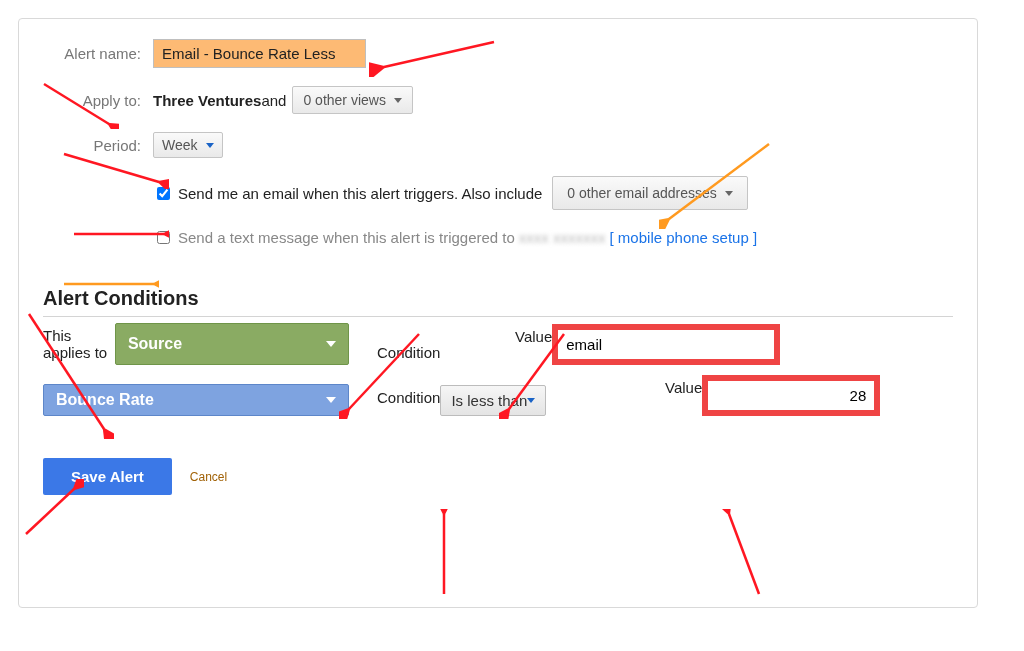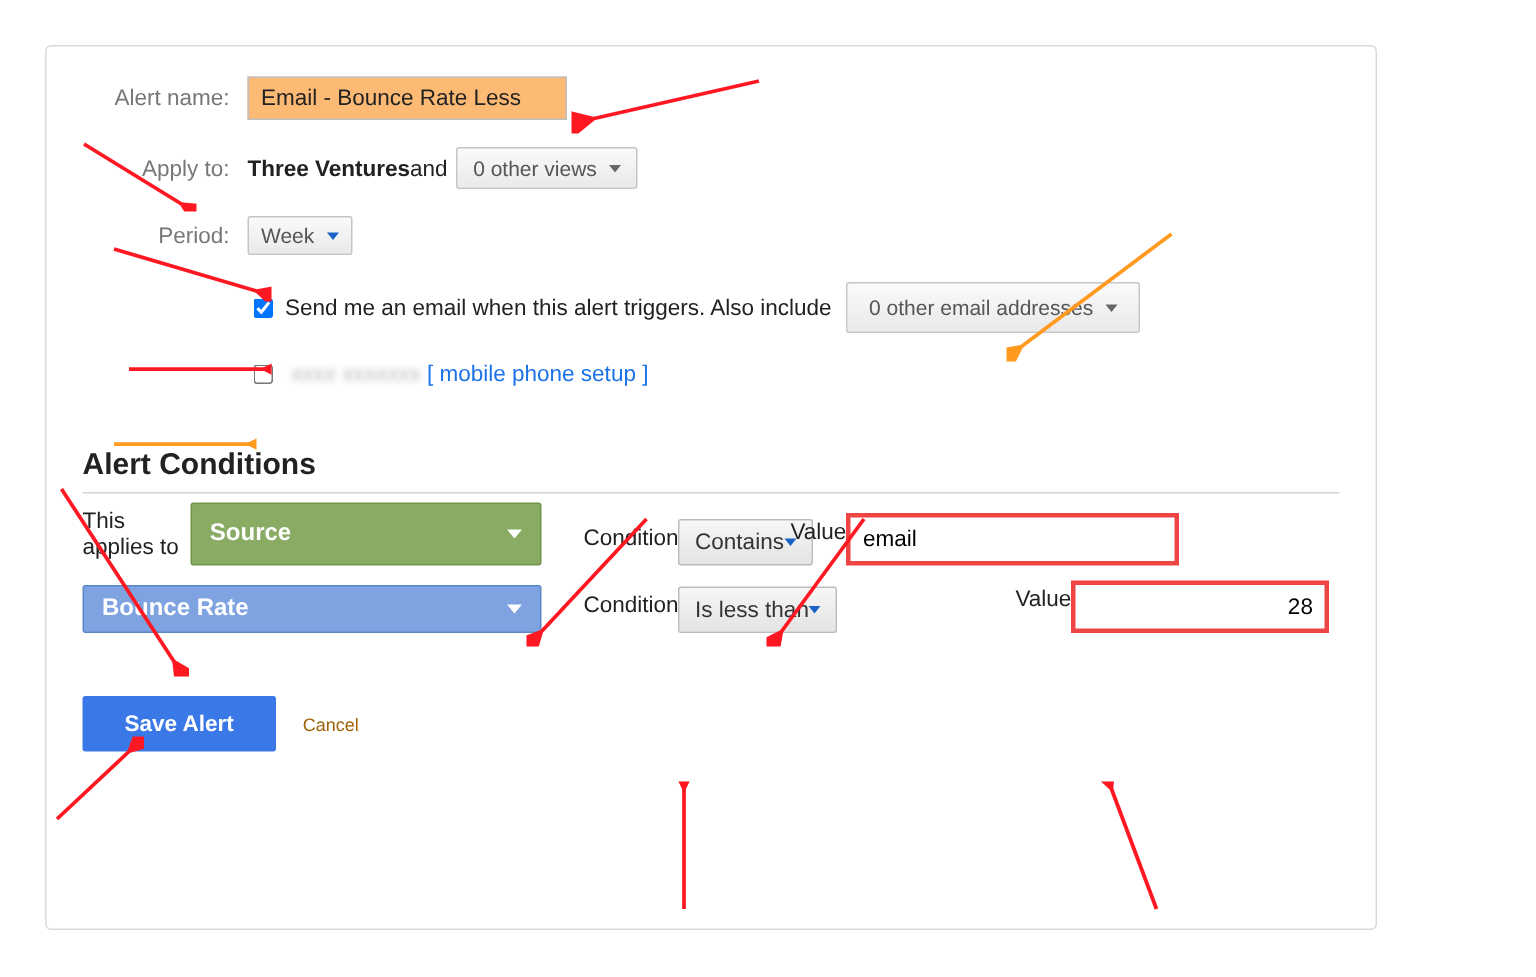--- a/index.html
+++ b/index.html
@@ -1,16 +1,16 @@
 <!DOCTYPE html>
 <html><head>
 <meta charset="utf-8">
 <style>
   html,body{margin:0;padding:0;font-family:Arial,Helvetica,sans-serif;font-size:15px;color:#222;background:#fff}
-  .panel{border:1px solid #d9d9d9;border-radius:4px;margin:30px;padding:20px 24px 24px 24px;position:relative;width:888px;height:590px;box-sizing:border-box}
+  .panel{border:1px solid #d9d9d9;border-radius:4px;margin:18px;padding:20px 24px 24px 24px;position:relative;width:960px;height:590px;box-sizing:border-box}
   .row{display:flex;align-items:center;margin-bottom:18px}
   .lbl{width:98px;text-align:right;color:#777;font-size:15px;margin-right:12px}
   .txt-input{border:1px solid #bfbfbf;padding:5px 8px;font-size:15px;color:#222;background:#fdba74}
   .txt-input.name{width:195px}
   .bold{font-weight:700}
   .dd{display:inline-flex;align-items:center;border:1px solid #c5c5c5;background:linear-gradient(#fafafa,#e9e9e9);padding:5px 10px;font-size:14px;color:#555;border-radius:2px;cursor:pointer}
   .dd .caret{margin-left:8px;width:0;height:0;border-left:4px solid transparent;border-right:4px solid transparent;border-top:5px solid #666}
   .dd.small{padding:4px 8px}
   .chk{margin-right:8px}
   .link{color:#1a73e8;cursor:pointer}
@@ -19,21 +19,21 @@
   .section-title + hr{border:none;border-top:1px solid #d4d4d4;margin:0 0 6px 0}
   .field-lbl{font-size:15px;color:#222;margin:4px 0 4px 0}
   .cond-row{display:flex;align-items:flex-end;gap:28px}
   .col{display:flex;flex-direction:row}
   .sel-green,.sel-blue{display:flex;align-items:center;justify-content:space-between;color:#fff;font-weight:700;font-size:16px;padding:6px 12px;width:280px;border-radius:2px;cursor:pointer}
   .sel-green{background:#8aab63;border:1px solid #6f9549}
   .sel-blue{background:#7ea3e0;border:1px solid #5d86c9}
   .sel-caret{width:0;height:0;border-left:5px solid transparent;border-right:5px solid transparent;border-top:6px solid #fff}
   .dd-cond{display:flex;align-items:center;justify-content:space-between;border:1px solid #bcbcbc;background:linear-gradient(#f6f6f6,#e4e4e4);padding:6px 10px;font-size:15px;color:#333;border-radius:2px;cursor:pointer}
   .dd-cond .caret{width:0;height:0;border-left:4px solid transparent;border-right:4px solid transparent;border-top:5px solid #1a63c6}
-  .val-input{border:3px solid #ef4444;padding:6px 8px;font-size:15px;text-align:right}
+  .val-input{border:6px solid #ef4444;padding:6px 8px;font-size:15px;text-align:right}
   .val-input.left{text-align:left}
   .btn-save{background:#3b78e7;color:#fff;border:none;padding:10px 28px;font-size:15px;font-weight:700;border-radius:2px;cursor:pointer;margin-right:18px}
   .actions{margin-top:42px;display:flex;align-items:center}
   .cancel{color:#a16207;cursor:pointer;font-size:12px}
   
   .arrow{position:absolute;pointer-events:none}
 </style>
 </head>
 <body>
 
@@ -66,41 +66,38 @@
     <input type="checkbox" class="chk" checked="" style="">
     <span>Send me an email when this alert triggers. Also include</span>
     <span class="dd" style="margin-left:10px;padding:8px 14px">
       <span>0 other email addresses</span>
       <span class="caret"></span>
     </span>
   </div>
 
   <div class="row" style="margin-left:110px;color:#888">
     <input type="checkbox" class="chk" style="">
+    <span>Send a text message when this alert is triggered to</span>
     <span class="blur">xxxx xxxxxxx</span>
     <span class="link">[ mobile phone setup ]</span>
   </div>
 
   <div class="section-title">Alert Conditions</div>
   <hr>
 
   <div class="cond-row">
     <div class="col" style="width:306px">
       <div class="field-lbl">This applies to</div>
       <div class="sel-green">
         <span>Source</span>
         <span class="sel-caret"></span>
       </div>
     </div>
     <div class="col" style="width:110px">
       <div class="field-lbl">Condition</div>
-      <div class="dd-cond">
-        <span>Contains</span>
-        <span class="caret"></span>
-      </div>
     </div>
     <div class="col">
       <div class="field-lbl">Value</div>
       <input class="val-input left" style="width: 200px;" value="email">
     </div>
   </div>
 
   <div class="cond-row" style="margin-top:10px">
     <div class="col" style="width:306px">
       <div class="sel-blue">

